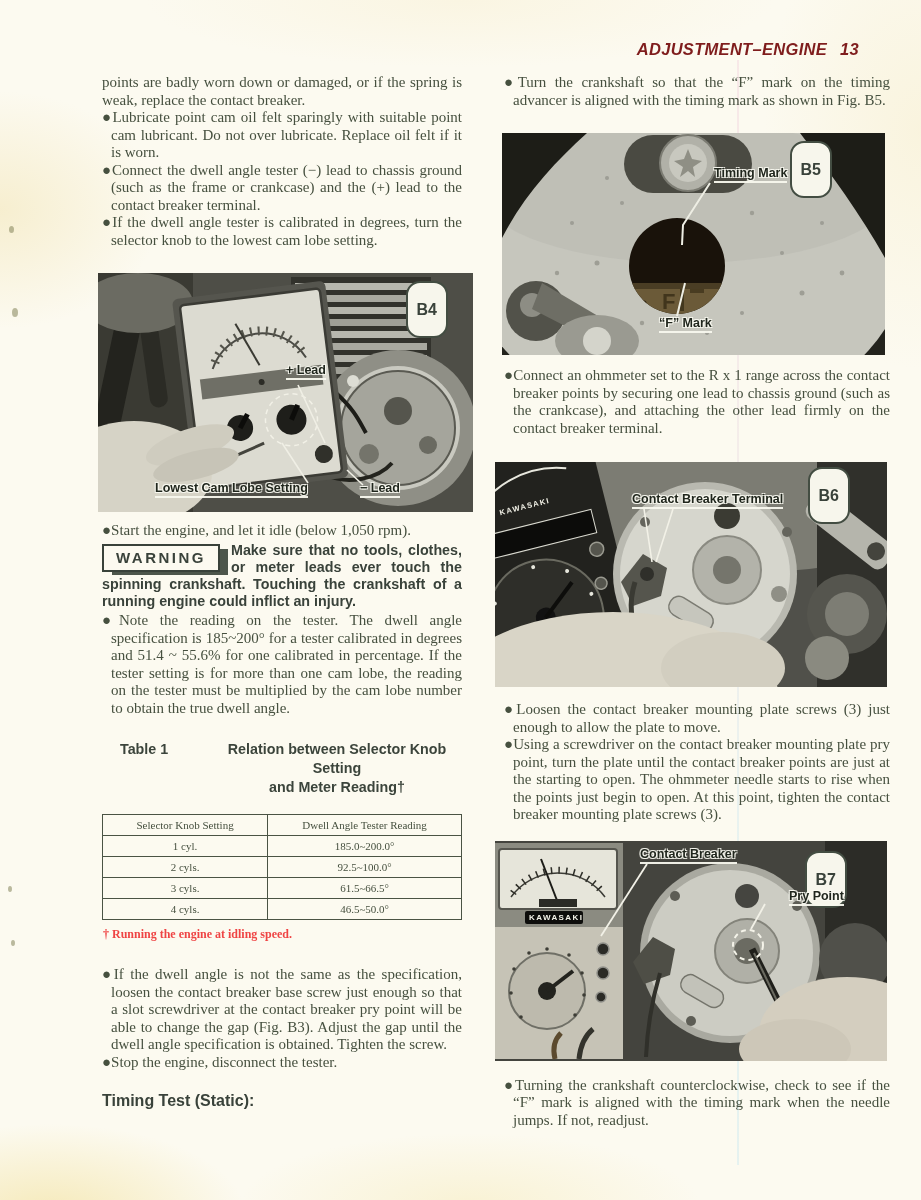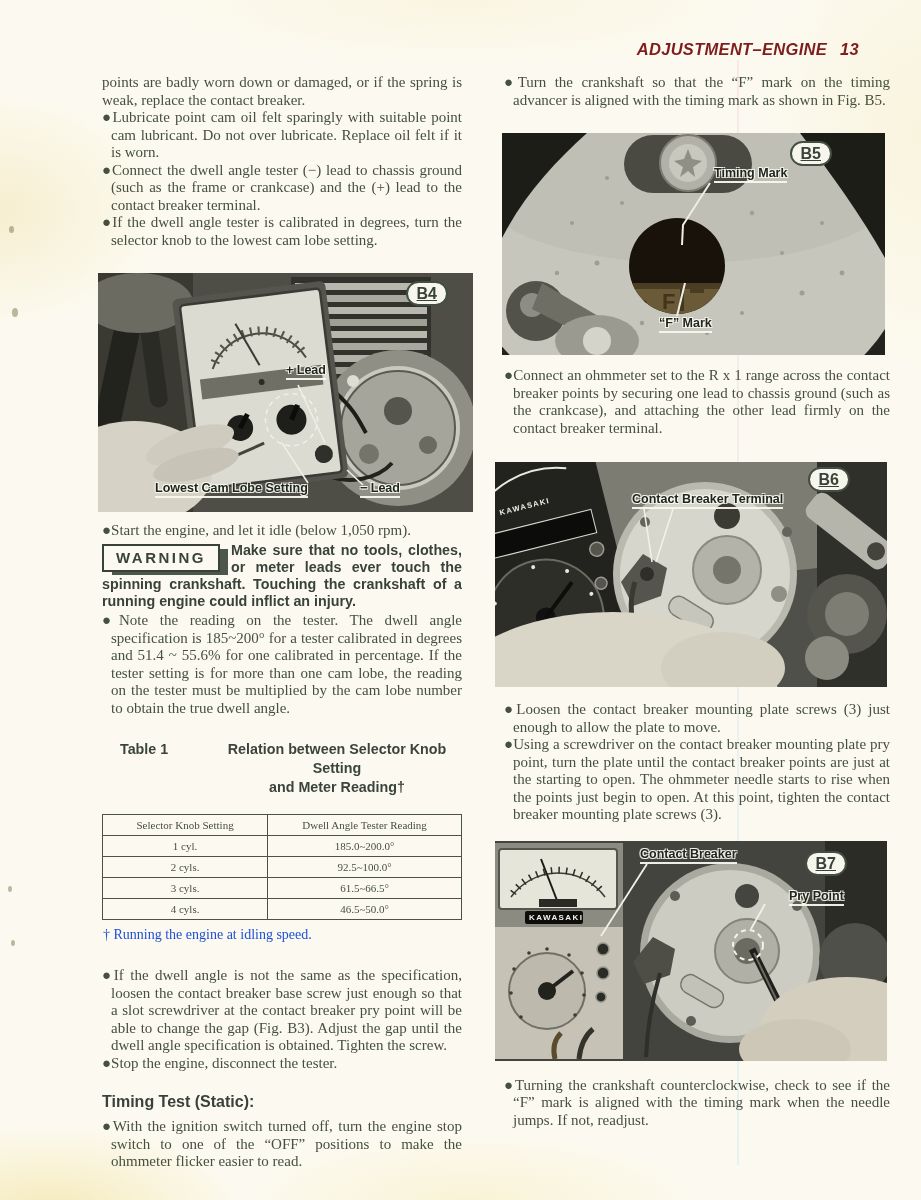--- a/index.html
+++ b/index.html
@@ -22,21 +22,21 @@
   .col{position:absolute;top:74px;}
   .col-l{left:102px;width:360px;}
   .col-r{left:504px;width:386px;}
 
   p.body{margin:0;font-size:15px;line-height:17.5px;text-align:justify;color:#46503f;}
   p.bullet{padding-left:9px;text-indent:-9px;}
 
   .photo{position:relative;overflow:hidden;background:#4a4a44;}
   .photo svg{display:block;}
   .badge{position:absolute;background:#f7f6ec;border:2.5px solid #434d42;border-radius:14px;
-         padding:0 9px;font:bold 16px/21px "Liberation Sans",sans-serif;color:#39423a;text-decoration:underline;}
+         padding:16px 9px;font:bold 16px/21px "Liberation Sans",sans-serif;color:#39423a;}
   .plabel{position:absolute;font:bold 12.5px/14px "Liberation Sans",sans-serif;color:#20261d;
           white-space:nowrap;border-bottom:2px solid rgba(248,248,238,.95);padding-bottom:1px;
           text-shadow:-1px -1px 0 rgba(250,250,242,.85),1px -1px 0 rgba(250,250,242,.85),
                       -1px 1px 0 rgba(250,250,242,.85),1px 1px 0 rgba(250,250,242,.85);}
   .brand{position:absolute;font:bold 7.5px "Liberation Sans",sans-serif;color:#f4f3e9;
          letter-spacing:1.4px;white-space:nowrap;}
 
   #figB4{width:375px;height:239px;margin:24px 0 10px -4px;}
   #figB5{width:383px;height:222px;margin:24px 0 12px -2px;}
   #figB6{width:392px;height:225px;margin:25px 0 14px -9px;}
@@ -49,21 +49,21 @@
            letter-spacing:2.5px;box-shadow:9px 4px 0 -1px #4d564b;color:#39423a;}
 
   .tbl-title{display:flex;font-family:"Liberation Sans",sans-serif;font-weight:bold;
              font-size:14.3px;color:#3b443b;margin:23px 0 7px 0;line-height:19px;}
   .tbl-title .lbl{width:92px;margin-left:18px;}
   .tbl-title .tt{flex:1;text-align:center;}
   table.spec{width:100%;border-collapse:collapse;font-size:11px;color:#46503f;margin-top:17px;}
   table.spec th,table.spec td{border:1.7px solid #4a5344;height:20px;text-align:center;
              font-weight:normal;padding:0 4px;}
   table.spec th:first-child,table.spec td:first-child{width:46%;}
-  .footnote{margin:7px 0 0 1px;font-size:14px;color:#1d4ed8;}
+  .footnote{margin:7px 0 0 1px;font-size:12px;color:#ef4444;font-weight:bold;}
   h3.timing{font-family:"Liberation Sans",sans-serif;font-size:16px;color:#39423a;
             margin:21px 0 7px 0;}
 </style>
 </head>
 <body>
 
 <div class="page">
   <div class="stains"></div>
   <div class="vline"></div>
   <div class="sp" style="left:9px;top:226px;width:5px;height:7px;"></div>
@@ -179,21 +179,20 @@
             <td>46.5~50.0°</td>
         </tr>
       </tbody>
     </table>
     <p class="footnote">† Running the engine at idling speed.</p>
 
     <p class="body bullet" style="margin-top:24px;">●If the dwell angle is not the same as the specification, loosen the contact breaker base screw just enough so that a slot screwdriver at the contact breaker pry point will be able to change the gap (Fig. B3).  Adjust the gap until the dwell angle specification is obtained.  Tighten the screw.</p>
     <p class="body bullet">●Stop the engine, disconnect the tester.</p>
 
     <h3 class="timing">Timing Test (Static):</h3>
-    <p class="body bullet">●With the ignition switch turned off, turn the engine stop switch to one of the “OFF” positions to make the ohmmeter flicker easier to read.</p>
   </div>
 
   <div class="col col-r">
     <p class="body bullet">●Turn the crankshaft so that the “F” mark on the timing advancer is aligned with the timing mark as shown in Fig. B5.</p>
 
     <figure class="photo" id="figB5">
       <svg viewBox="0 0 383 222" width="383" height="222">
         <rect width="383" height="222" fill="#23231d"></rect>
         <ellipse cx="185" cy="130" rx="218" ry="158" fill="#c6c6bd"></ellipse>
         <ellipse cx="185" cy="60" rx="205" ry="70" fill="#bcbcb3" opacity=".7"></ellipse>

